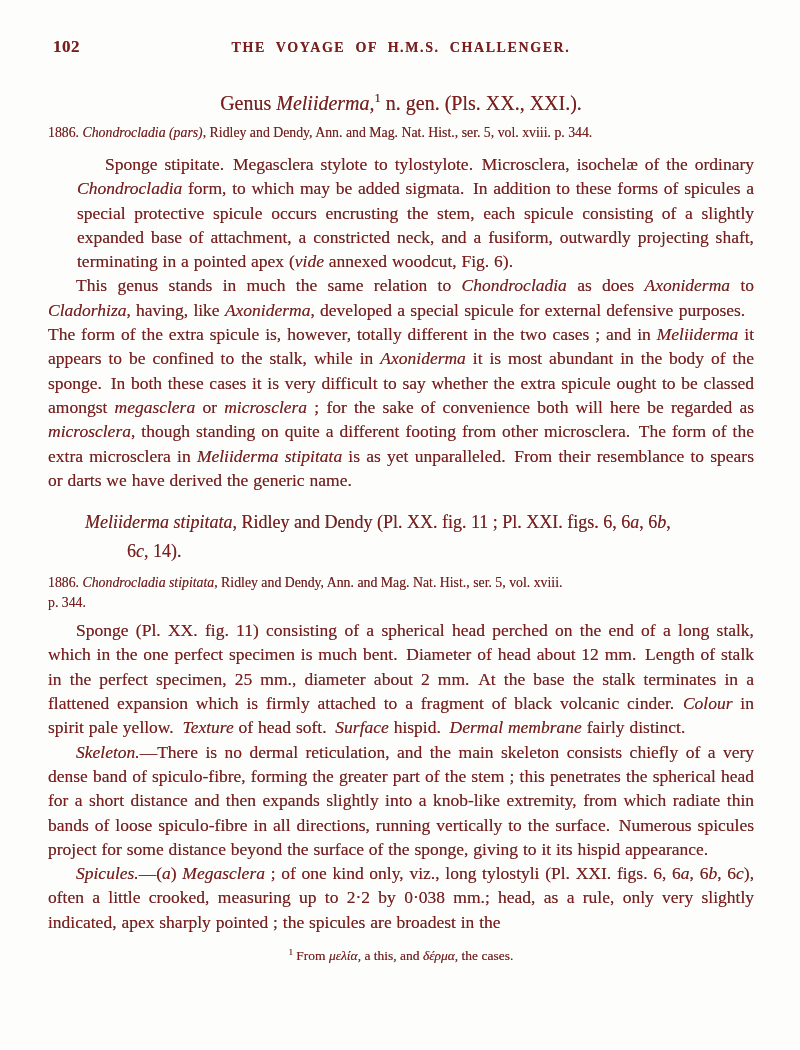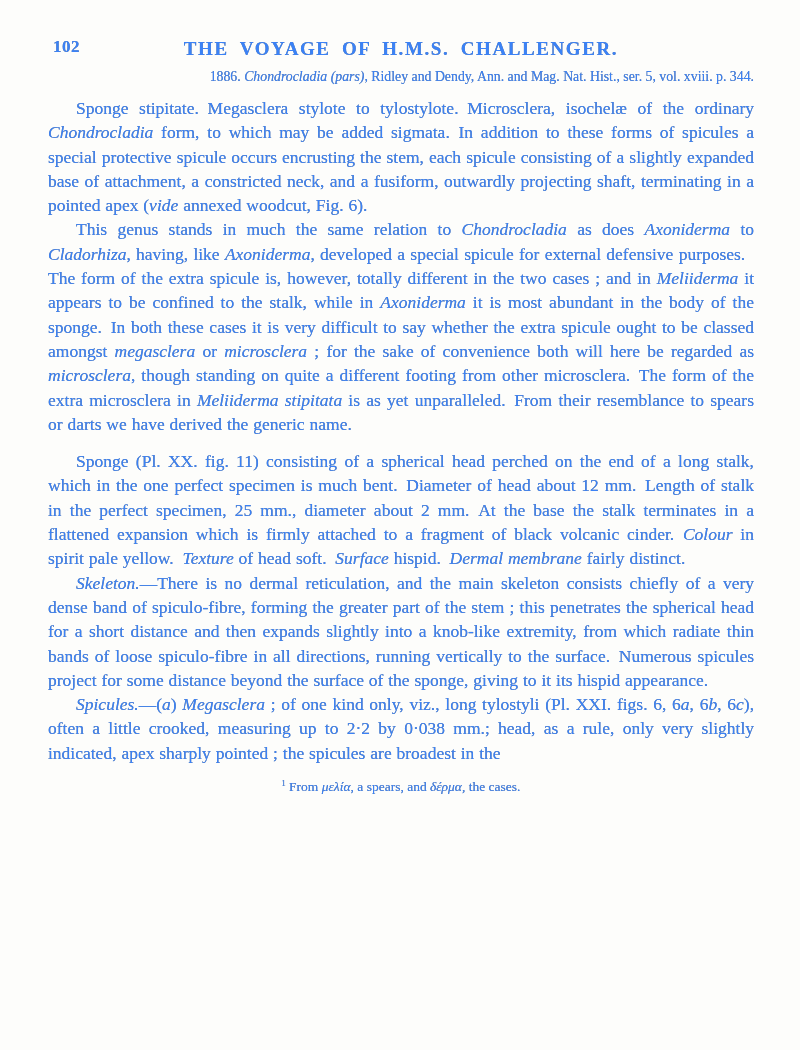--- a/index.html
+++ b/index.html
@@ -5,21 +5,21 @@
   html, body { margin: 0; padding: 0; }
   body {
     width: 800px; height: 1050px;
     background: #fdfdfb;
     overflow: hidden;
   }
   .page {
     position: relative;
     width: 800px; height: 866px;
     font-family: "Liberation Serif", "DejaVu Serif", serif;
-    color: #3b82f6;
+    color: #7f1d1d;
     text-shadow: 0 0 0.5px rgba(20,18,15,0.55);
     box-sizing: border-box;
   }
   .content {
     position: absolute;
     left: 48px; right: 46px; top: 0; bottom: 0;
   }
   .running-head {
     position: relative;
     padding-top: 38px;
@@ -28,48 +28,48 @@
   }
   .pagenum {
     position: absolute;
     left: 5px; top: 37px;
     font-size: 17px;
     font-weight: bold;
     letter-spacing: 0.5px;
   }
   .running-title {
     display: inline-block;
-    font-size: 19px;
+    font-size: 14px;
     font-weight: bold;
     letter-spacing: 1.6px;
     word-spacing: 5px;
   }
   .genus-heading {
     margin: 30px 0 0 0;
     text-align: center;
     font-size: 20px;
     font-weight: normal;
     line-height: 26px;
   }
   .synonymy {
     margin: 7px 0 0 0;
-    text-align: right;
+    text-align: left;
     font-size: 13.8px;
     line-height: 20px;
   }
   .body {
     margin: 0;
     font-size: 17.5px;
     line-height: 24.3px;
     text-align: justify;
     text-indent: 28px;
     word-spacing: 0.5px;
   }
-  .body.first { margin-top: 9px; }
-  .body.after-syn { margin-top: 13px; }
+  .body.first { margin-top: 9px; margin-left: 29px; }
+  .body.after-syn { margin-top: 5px; }
   .species-heading {
     margin: 16px 0 0 0;
     font-size: 18px;
     font-weight: normal;
     line-height: 29px;
     padding-left: 79px;
     text-indent: -42px;
   }
   .footnote {
     margin-top: 13px;
@@ -87,28 +87,31 @@
 <body>
 
 <div class="page">
   <div class="content">
 
     <div class="running-head">
       <span class="pagenum">102</span>
       <span class="running-title">THE VOYAGE OF H.M.S. CHALLENGER.</span>
     </div>
 
+    <h2 class="genus-heading"><span>Genus </span><i>Meliiderma,</i><sup>1</sup><span> n. gen. (Pls. XX., XXI.).</span></h2>
 
     <div class="synonymy"><span>1886. </span><i>Chondrocladia (pars)</i><span>, Ridley and Dendy, Ann. and Mag. Nat. Hist., ser. 5, vol. xviii. p. 344.</span></div>
 
     <p class="body first"><span>Sponge stipitate. Megasclera stylote to tylostylote. Microsclera, isochelæ of the ordinary </span><i>Chondrocladia</i><span> form, to which may be added sigmata. In addition to these forms of spicules a special protective spicule occurs encrusting the stem, each spicule consisting of a slightly expanded base of attachment, a constricted neck, and a fusiform, outwardly projecting shaft, terminating in a pointed apex (</span><i>vide</i><span> annexed woodcut, Fig. 6).</span></p>
     <p class="body"><span>This genus stands in much the same relation to </span><i>Chondrocladia</i><span> as does </span><i>Axoniderma</i><span> to </span><i>Cladorhiza</i><span>, having, like </span><i>Axoniderma</i><span>, developed a special spicule for external defensive purposes. The form of the extra spicule is, however, totally different in the two cases ; and in </span><i>Meliiderma</i><span> it appears to be confined to the stalk, while in </span><i>Axoniderma</i><span> it is most abundant in the body of the sponge. In both these cases it is very difficult to say whether the extra spicule ought to be classed amongst </span><i>megasclera</i><span> or </span><i>microsclera</i><span> ; for the sake of convenience both will here be regarded as </span><i>microsclera</i><span>, though standing on quite a different footing from other microsclera. The form of the extra microsclera in </span><i>Meliiderma stipitata</i><span> is as yet unparalleled. From their resemblance to spears or darts we have derived the generic name.</span></p>
 
+    <h3 class="species-heading"><i>Meliiderma stipitata</i><span>, Ridley and Dendy (Pl. XX. fig. 11 ; Pl. XXI. figs. 6, 6</span><i>a</i><span>, 6</span><i>b</i><span>,</span><br><span>6</span><i>c</i><span>, 14).</span></h3>
 
+    <div class="synonymy"><span>1886. </span><i>Chondrocladia stipitata</i><span>, Ridley and Dendy, Ann. and Mag. Nat. Hist., ser. 5, vol. xviii.</span><br><span>p. 344.</span></div>
 
     <p class="body after-syn"><span>Sponge (Pl. XX. fig. 11) consisting of a spherical head perched on the end of a long stalk, which in the one perfect specimen is much bent. Diameter of head about 12 mm. Length of stalk in the perfect specimen, 25 mm., diameter about 2 mm. At the base the stalk terminates in a flattened expansion which is firmly attached to a fragment of black volcanic cinder. </span><i>Colour</i><span> in spirit pale yellow. </span><i>Texture</i><span> of head soft. </span><i>Surface</i><span> hispid. </span><i>Dermal membrane</i><span> fairly distinct.</span></p>
     <p class="body"><i>Skeleton.</i><span>—There is no dermal reticulation, and the main skeleton consists chiefly of a very dense band of spiculo-fibre, forming the greater part of the stem ;  this penetrates the spherical head for a short distance and then expands slightly into a knob-like extremity, from which radiate thin bands of loose spiculo-fibre in all directions, running vertically to the surface. Numerous spicules project for some distance beyond the surface of the sponge, giving to it its hispid appearance.</span></p>
     <p class="body"><i>Spicules.</i><span>—(</span><i>a</i><span>) </span><i>Megasclera</i><span> ; of one kind only, viz., long tylostyli (Pl. XXI. figs. 6, 6</span><i>a</i><span>, 6</span><i>b</i><span>, 6</span><i>c</i><span>), often a little crooked, measuring up to 2·2 by 0·038 mm.; head, as a rule, only very slightly indicated, apex sharply pointed ; the spicules are broadest in the</span></p>
 
-    <div class="footnote"><sup>1</sup><span> From </span><i>μελία</i><span>, a spears, and </span><i>δέρμα</i><span>, the cases.</span></div>
+    <div class="footnote"><sup>1</sup><span> From </span><i>μελία</i><span>, a this, and </span><i>δέρμα</i><span>, the cases.</span></div>
 
   </div>
 </div>
 
 </body></html>

